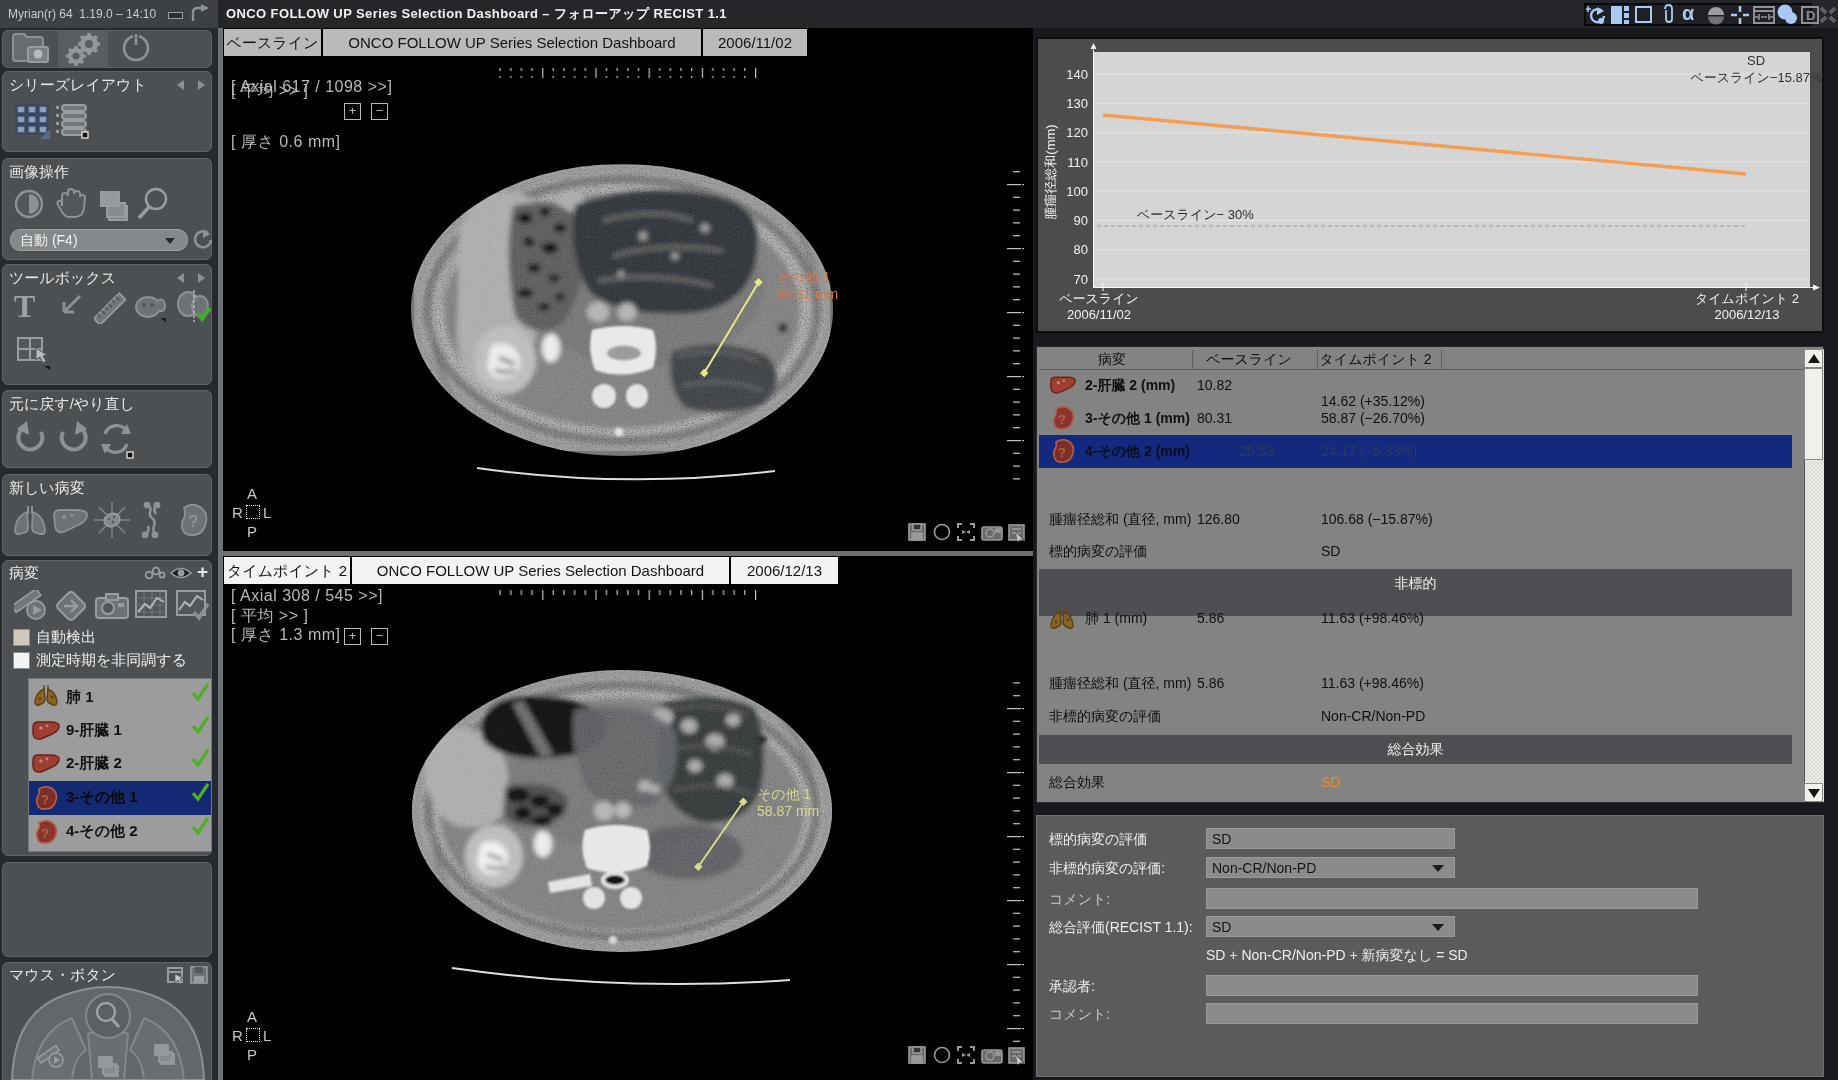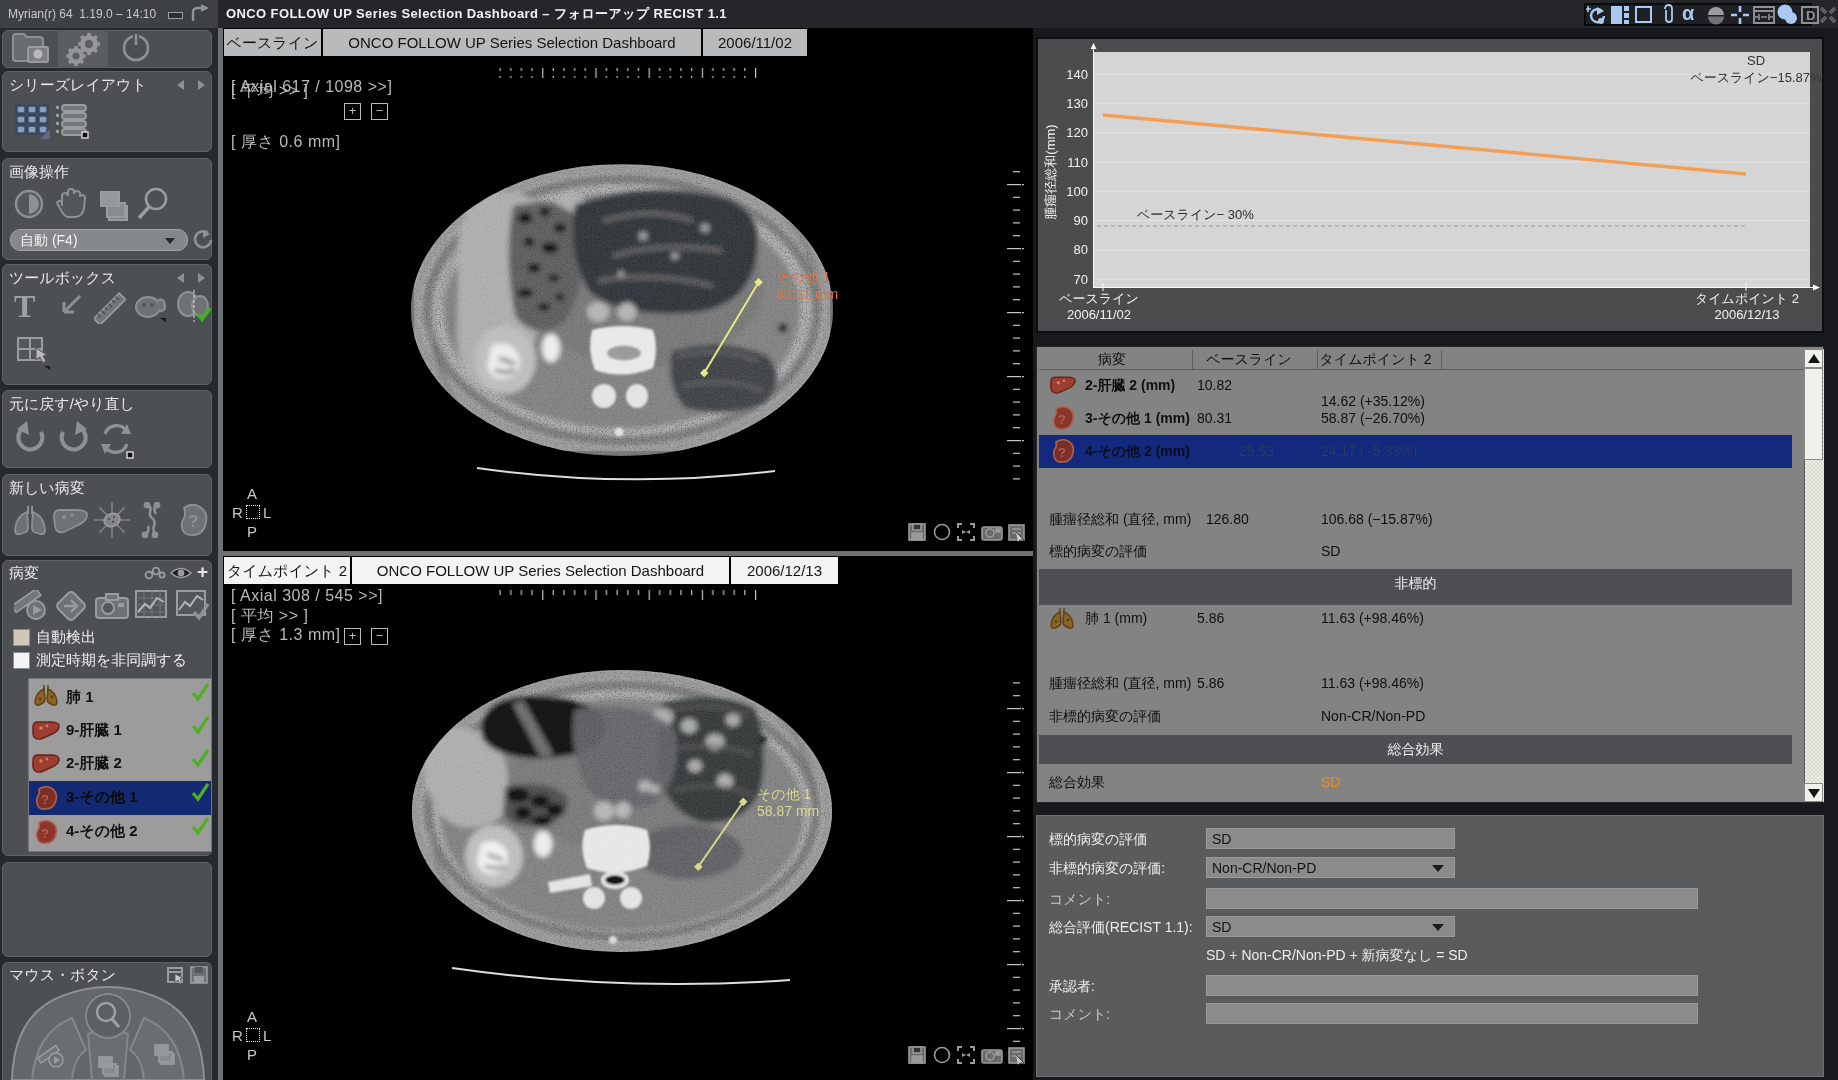--- a/index.html
+++ b/index.html
@@ -741,25 +741,25 @@
 <div class="rlab" style="left:284px;top:63px;">58.87 (−26.70%)</div>
 <div class="a" style="left:2px;top:88px;width:753px;height:33px;background:#13297d;"></div>
 <svg class="a" style="left:13px;top:91px" width="26" height="26" viewBox="0 0 26 26">
       <path d="M6 4 Q12 0 18 3 Q25 7 23 15 Q21 24 13 24 Q5 25 4 18 Q3 14 5 11 Q7 8 6 4 Z" fill="#7c2f26" stroke="#b0604e" stroke-width="1.6"></path>
       <text x="8" y="19" fill="#b0604e" font-size="13" font-weight="bold" font-family="Liberation Sans">?</text>
     </svg>
 <div class="rlab" style="left:48px;top:96px;font-weight:bold;color:#0a0f1e;">4-その他 2 (mm)</div>
 <div class="rlab" style="left:160px;top:96px;color:#2c3a63;margin-left:42px;">25.53</div>
 <div class="rlab" style="left:284px;top:96px;color:#2c3a63;">24.17 (−5.33%)</div>
 <div class="rlab" style="left:12px;top:164px;">腫癅径総和 (直径, mm)</div>
-<div class="rlab" style="left:169px;top:164px;">126.80</div>
+<div class="rlab" style="left:160px;top:164px;">126.80</div>
 <div class="rlab" style="left:284px;top:164px;">106.68 (−15.87%)</div>
 <div class="rlab" style="left:12px;top:196px;">標的病変の評価</div>
 <div class="rlab" style="left:284px;top:196px;">SD</div>
-<div class="a" style="left:2px;top:222px;width:753px;height:36px;background:#4d4f52;color:#f0f0f0;font-size:14px;text-align:center;line-height:29px;">非標的</div>
+<div class="a" style="left:2px;top:222px;width:753px;height:47px;background:#4d4f52;color:#f0f0f0;font-size:14px;text-align:center;line-height:29px;">非標的</div>
 <svg class="a" style="left:12px;top:258px" width="26" height="26" viewBox="0 0 26 24">
       <path d="M11 2 L11 7 M15 2 L15 7" stroke="#6b4a18" stroke-width="1.6"></path>
       <path d="M11 6 Q3 9 2 19 Q2 23 6 22 L10 20 Q12 19 12 16 Z" fill="#8a6426" stroke="#5e400f" stroke-width="1.4"></path>
       <path d="M15 6 Q23 9 24 19 Q24 23 20 22 L16 20 Q14 19 14 16 Z" fill="#8a6426" stroke="#5e400f" stroke-width="1.4"></path>
       <circle cx="7" cy="16" r="1.4" fill="#5e400f"></circle>
       <circle cx="19" cy="14" r="1.4" fill="#5e400f"></circle>
     </svg>
 <div class="rlab" style="left:48px;top:263px;">肺 1 (mm)</div>
 <div class="rlab" style="left:160px;top:263px;">5.86</div>
 <div class="rlab" style="left:284px;top:263px;">11.63 (+98.46%)</div>

